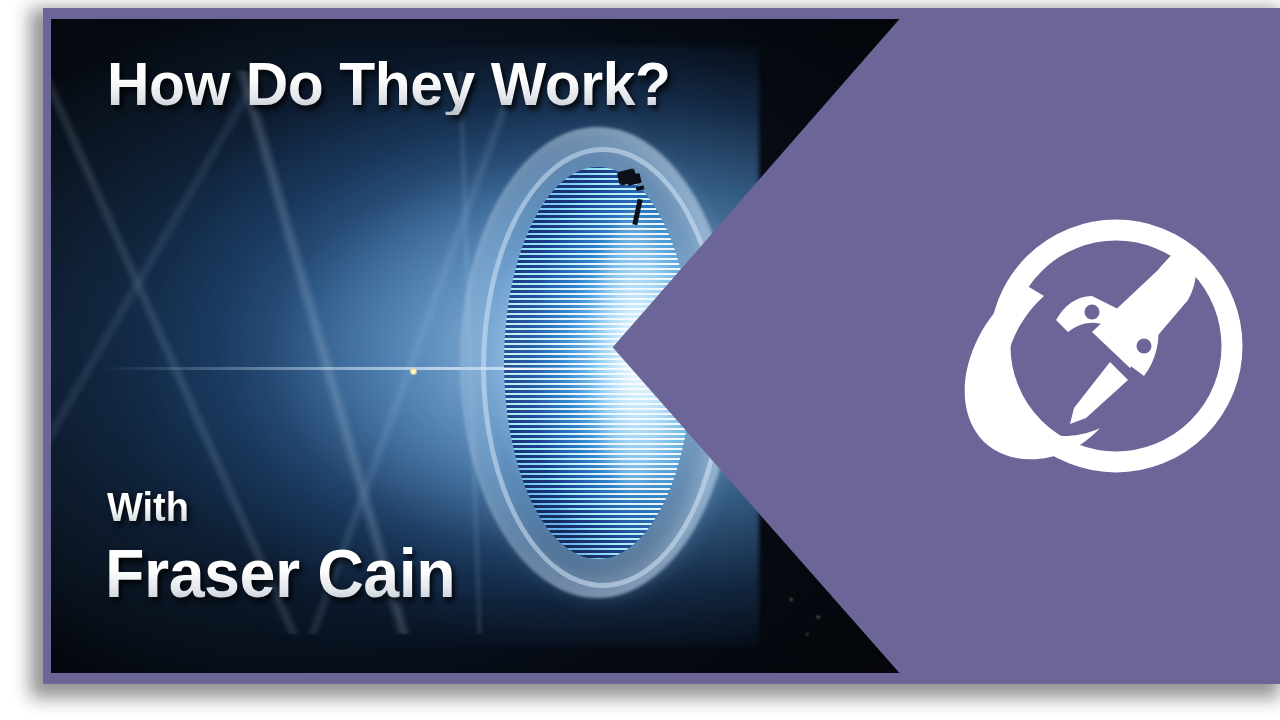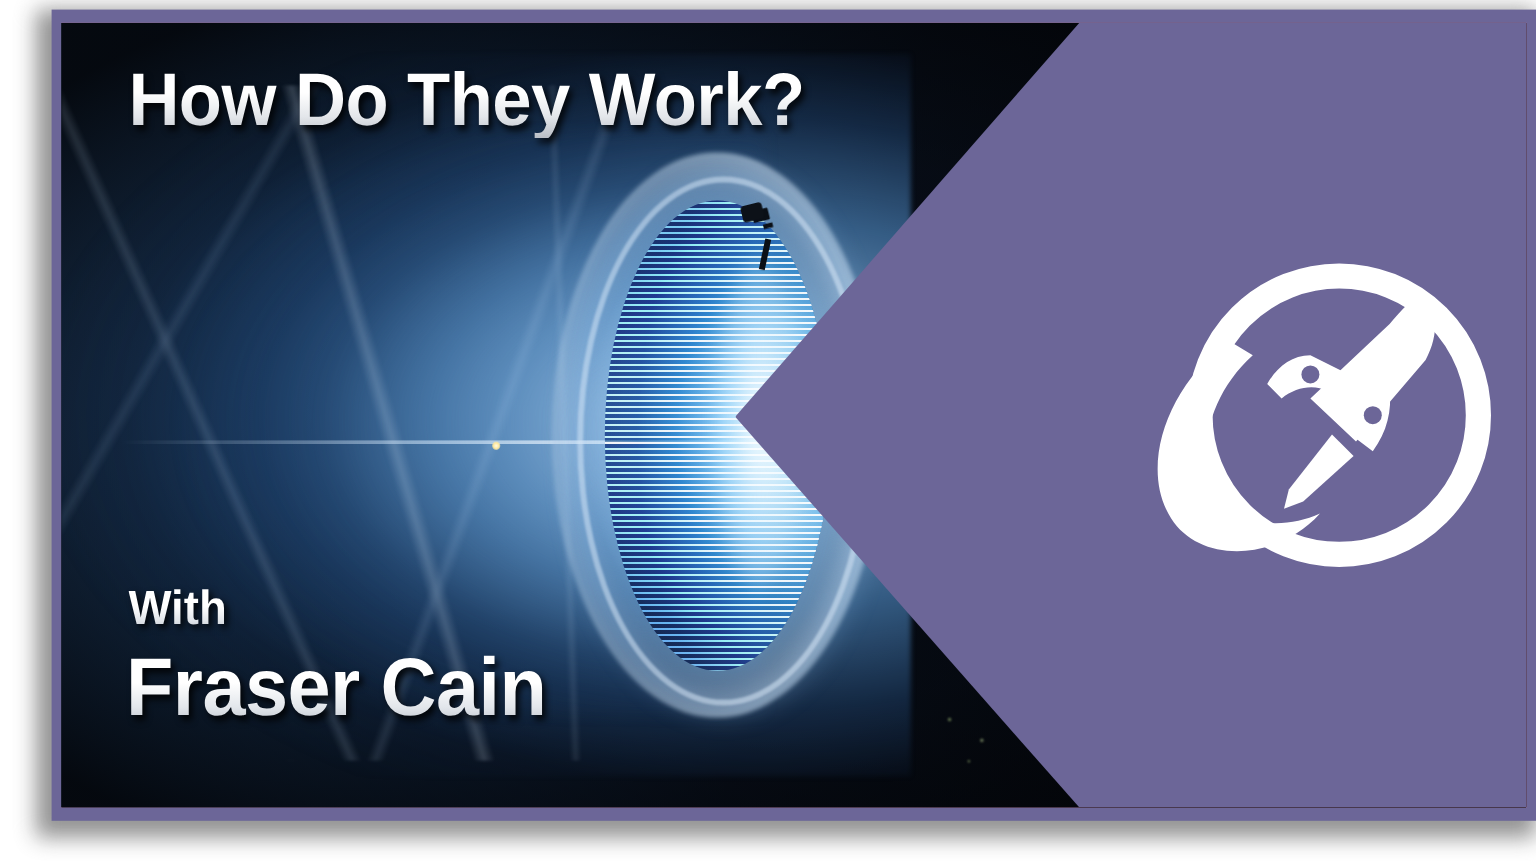--- a/index.html
+++ b/index.html
@@ -43,21 +43,21 @@
     box-sizing: border-box;
     padding: 11px 8px 11px 8px;
   }
 
   
   .thumb {
     position: relative;
     width: 100%;
     height: 100%;
     overflow: hidden;
-    background: #f9a8d4;
+    background: #84cc16;
   }
 
   
   .photo {
     position: absolute;
     inset: 0;
     background: #04060a;
   }
 
   

